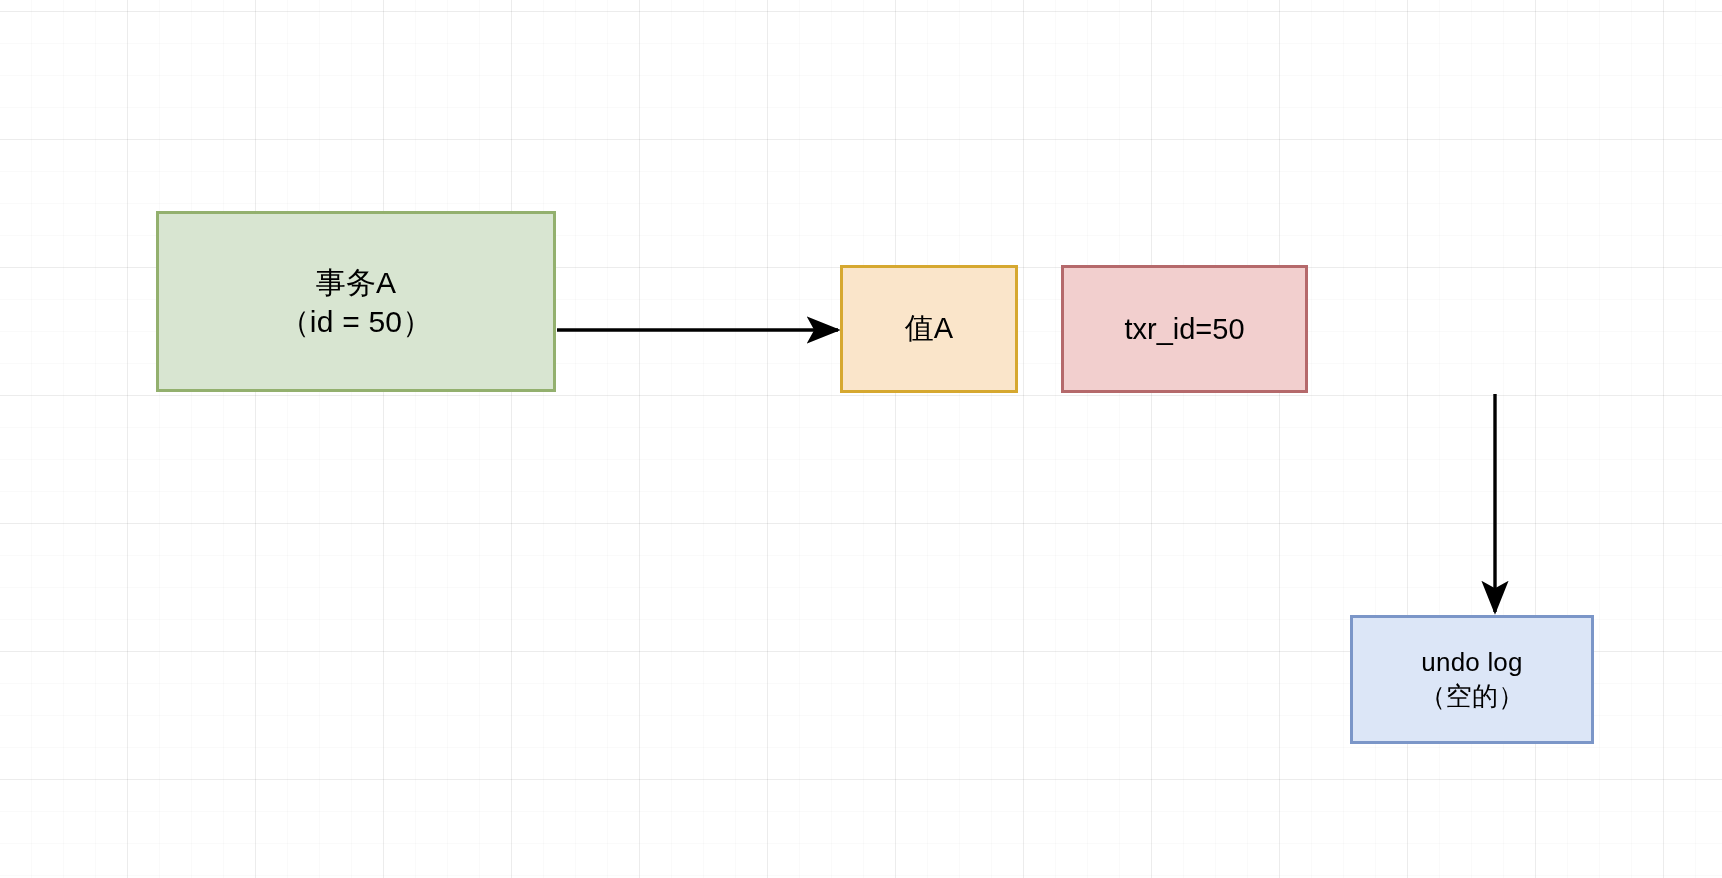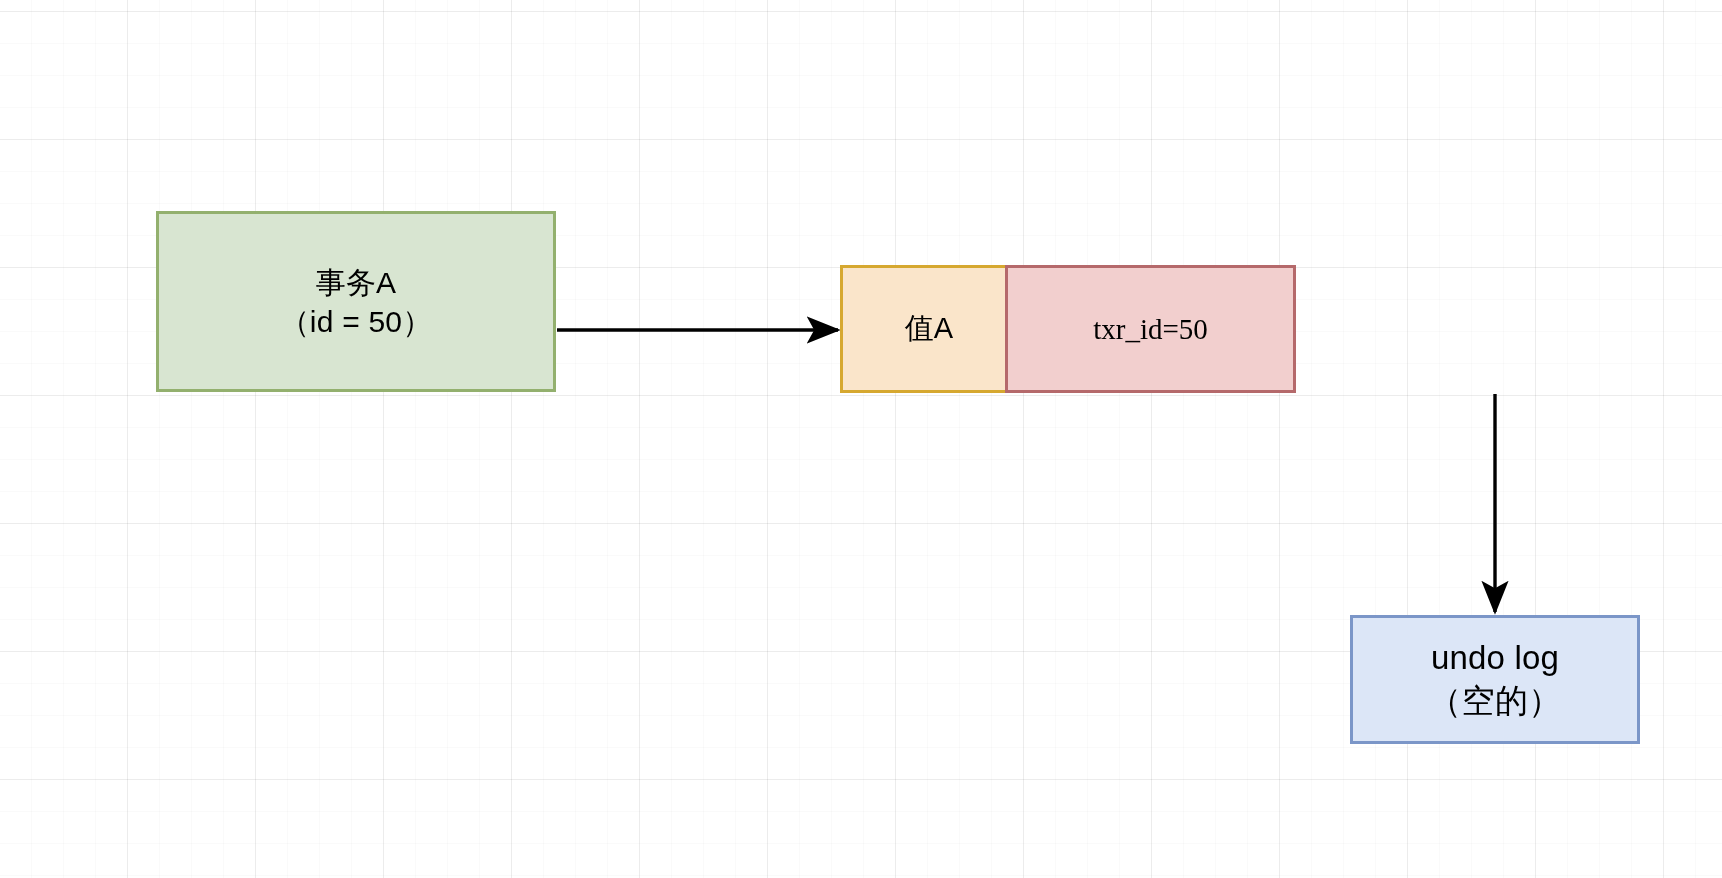--- a/index.html
+++ b/index.html
@@ -61,40 +61,39 @@
     top: 265px;
     height: 128px;
   }
   .cell-value {
     left: 840px;
     width: 178px;
     background: #FAE5CA;
     border: 3px solid #D6A830;
   }
   .cell-trx {
-    left: 1005px;
-    width: 291px;
+    left: 1061px;
+    width: 247px;
     background: #F2CFCE;
     border: 3px solid #B5696B;
-    font-family: Liberation Serif, serif;
   }
   .cell-ptr {
     left: 1350px;
     width: 290px;
     background: #E0D4E9;
     border: 3px solid #9A7BB0;
   }
   .node-undo {
     left: 1350px;
     top: 615px;
-    width: 290px;
+    width: 244px;
     height: 129px;
     background: #DCE6F7;
     border: 3px solid #7B96C8;
-    font-size: 33px;
+    font-size: 26px;
   }
   .arrow-svg {
     position: absolute;
     left: 0;
     top: 0;
     width: 1722px;
     height: 878px;
     overflow: visible;
     pointer-events: none;
   }

